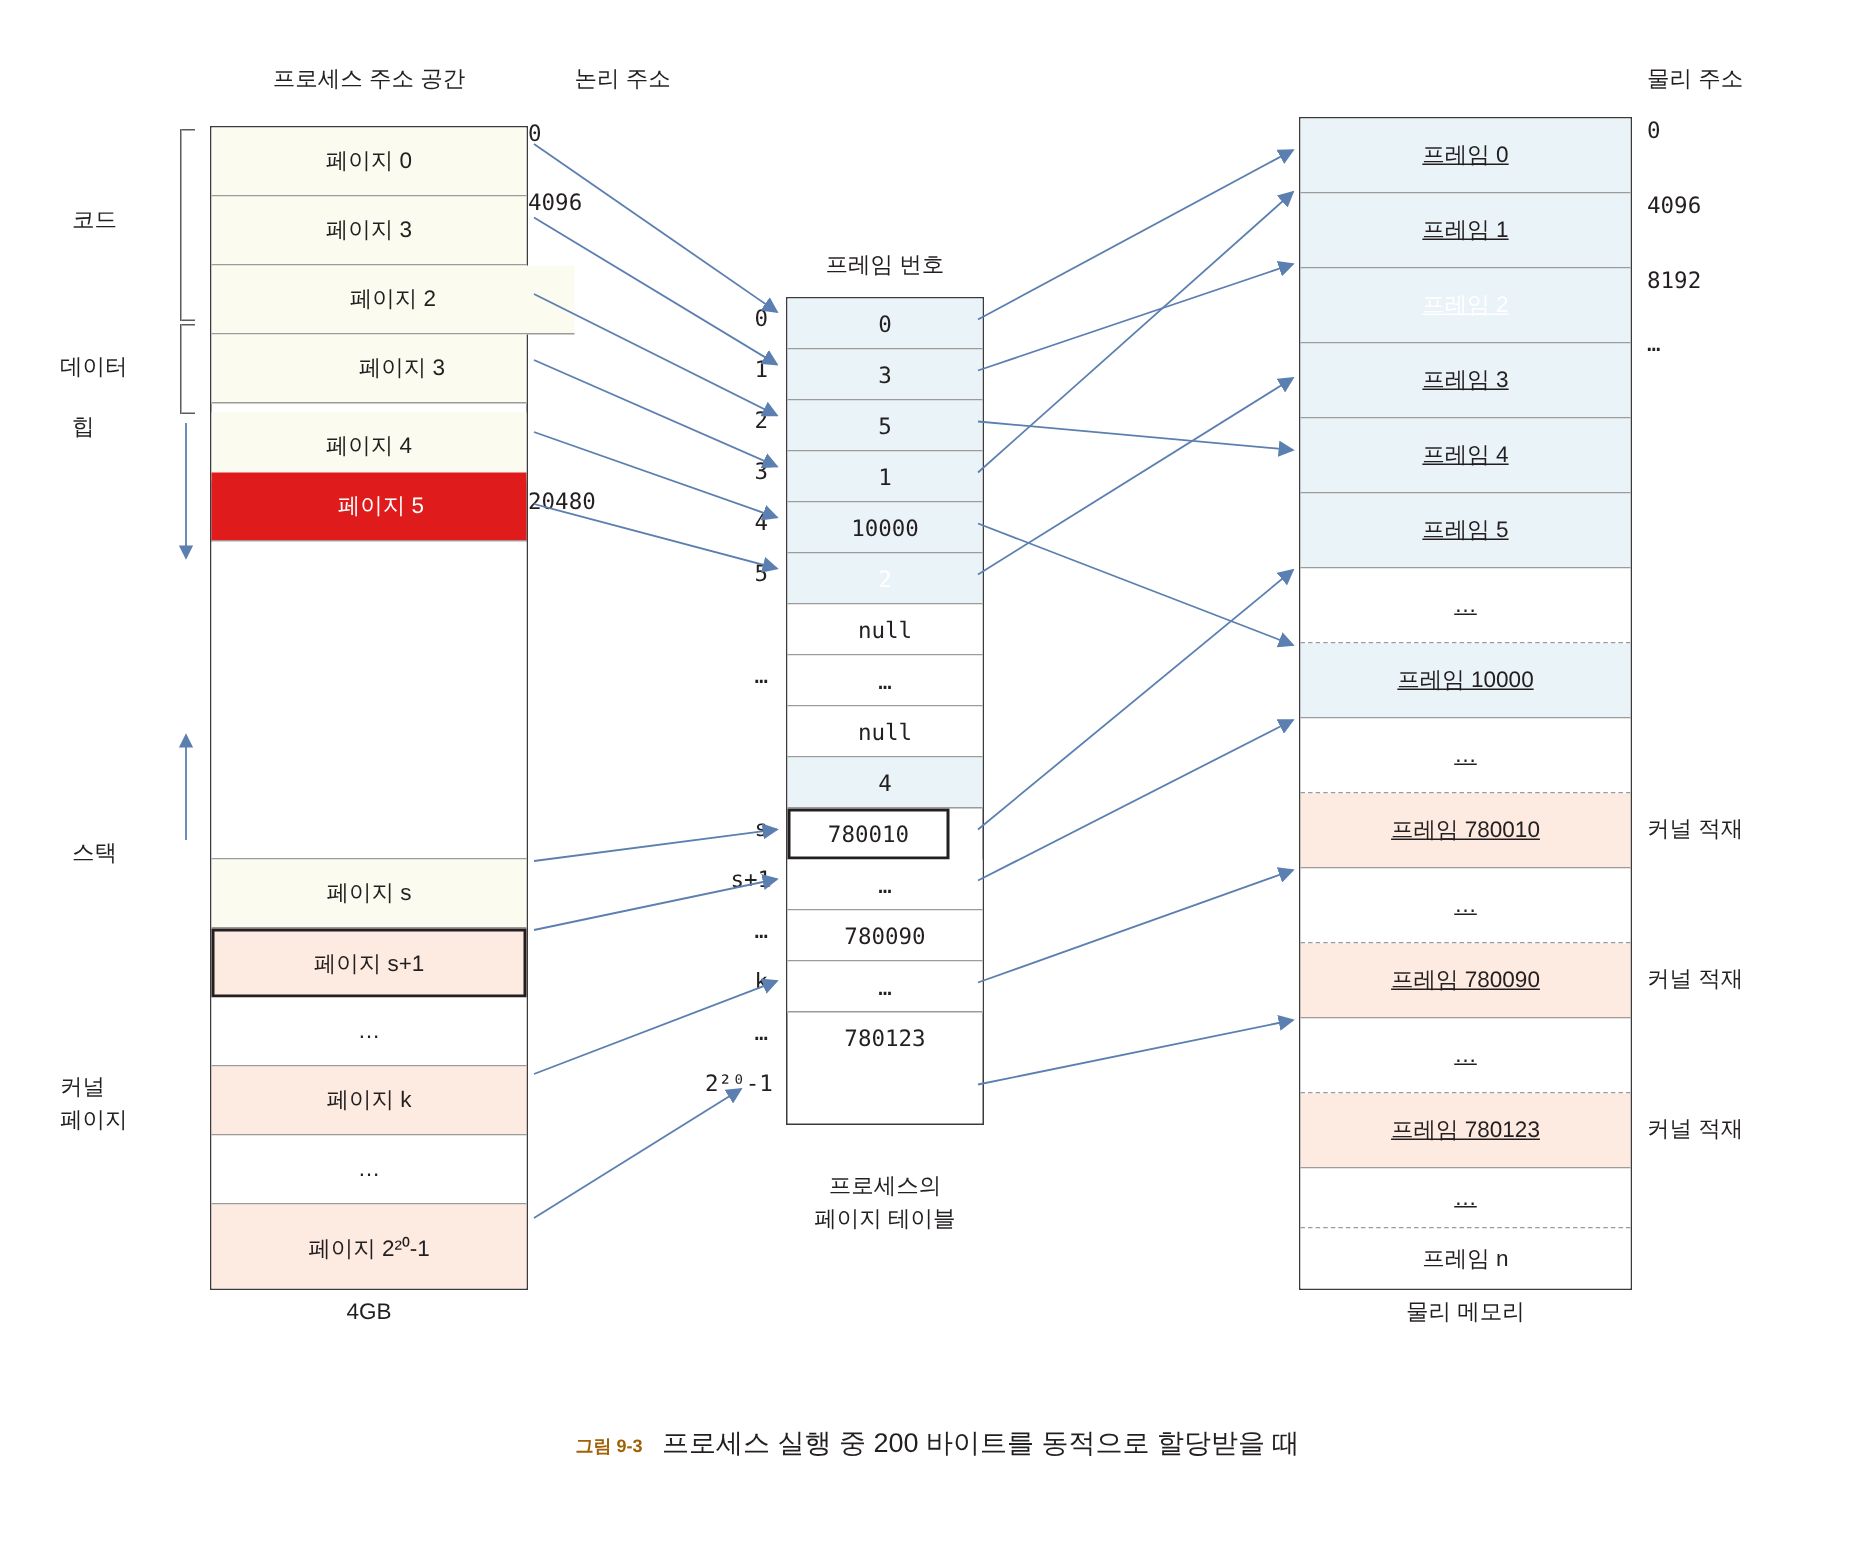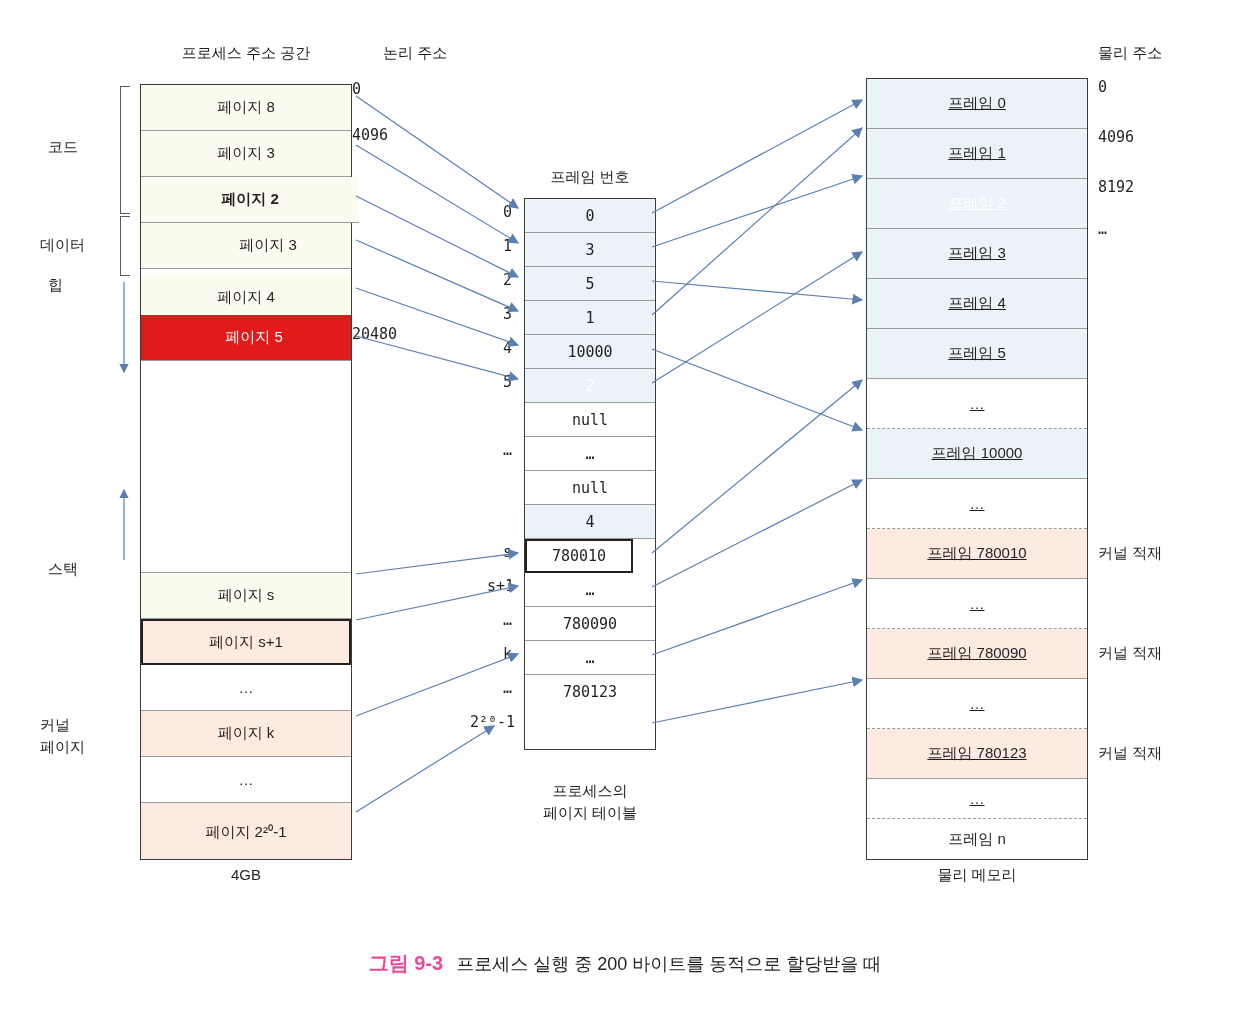--- a/index.html
+++ b/index.html
@@ -36,21 +36,21 @@
 
   
   .brace{position:absolute;border-left:1px solid #5b5b5b;}
   .brace:before,.brace:after{content:"";position:absolute;left:0;width:9px;height:1px;background:#5b5b5b;}
   .brace:before{top:0;}
   .brace:after{bottom:0;}
 
   svg{position:absolute;left:0;top:0;width:1250px;height:1030px;overflow:visible;pointer-events:none;}
 
   .caption{position:absolute;left:0;top:950px;width:1250px;text-align:center;font-size:18px;}
-  .caption b{color:#ec4899;font-size:20px;}
+  .caption b{color:#a16207;font-size:12px;}
   .cap-txt{color:#231f20;}
   .bold-box{border:2px solid #231f20 !important;}
 </style>
 </head>
 <body>
 
 <div id="stage">
 
   <div class="lbl ctr" style="left:140px;top:44px;width:212px;">프로세스 주소 공간</div>
   <div class="lbl" style="left:372px;top:44px;margin-left:11px;">논리 주소</div>
@@ -71,23 +71,23 @@
   <div class="lbl mono" style="left:352px;top:80px;">0</div>
   <div class="lbl mono" style="left:352px;top:126px;">4096</div>
   <div class="lbl mono" style="left:352px;top:325px;">20480</div>
 
   <div class="lbl mono" style="left:1098px;top:78px;">0</div>
   <div class="lbl mono" style="left:1098px;top:128px;">4096</div>
   <div class="lbl mono" style="left:1098px;top:178px;">8192</div>
   <div class="lbl mono" style="left:1098px;top:220px;">…</div>
 
   <div id="pas" class="col">
-    <div class="cell pcell pale" style="left:0;top:0;width:210px;height:46px;">페이지 8</div>
+    <div class="cell pcell pale" style="left:0;top:0;width:210px;height:46px;">페이지 0</div>
     <div class="cell pcell pale" style="left:0;top:46px;width:210px;height:46px;">페이지 3</div>
-    <div class="cell pcell pale" style="left:0;top:92px;width:218px;height:46px;font-weight:bold;">페이지 2</div>
+    <div class="cell pcell pale" style="left:0;top:92px;width:242px;height:46px;">페이지 2</div>
     <div class="cell pcell pale" style="left:0;top:138px;width:210px;height:46px;padding-left:44px;">페이지 3</div>
     <div class="cell pcell pale" style="left:0;top:190px;width:210px;height:46px;">페이지 4</div>
     <div class="cell pcell red" style="left:0;top:230px;width:210px;height:46px;padding-left:16px;">페이지 5</div>
     <div class="cell pcell white" style="left:0;top:276px;width:210px;height:212px;"></div>
     <div class="cell pcell pale" style="left:0;top:488px;width:210px;height:46px;">페이지 s</div>
     <div class="cell pcell pink bold-box" style="left:0;top:534px;width:210px;height:46px;border-top:2px solid #231f20;">페이지 s+1</div>
     <div class="cell pcell white" style="left:0;top:580px;width:210px;height:46px;">…</div>
     <div class="cell pcell pink" style="left:0;top:626px;width:210px;height:46px;">페이지 k</div>
     <div class="cell pcell white" style="left:0;top:672px;width:210px;height:46px;">…</div>
     <div class="cell pink" style="left:0;top:718px;width:210px;height:56px;">페이지 2²⁰-1</div>

